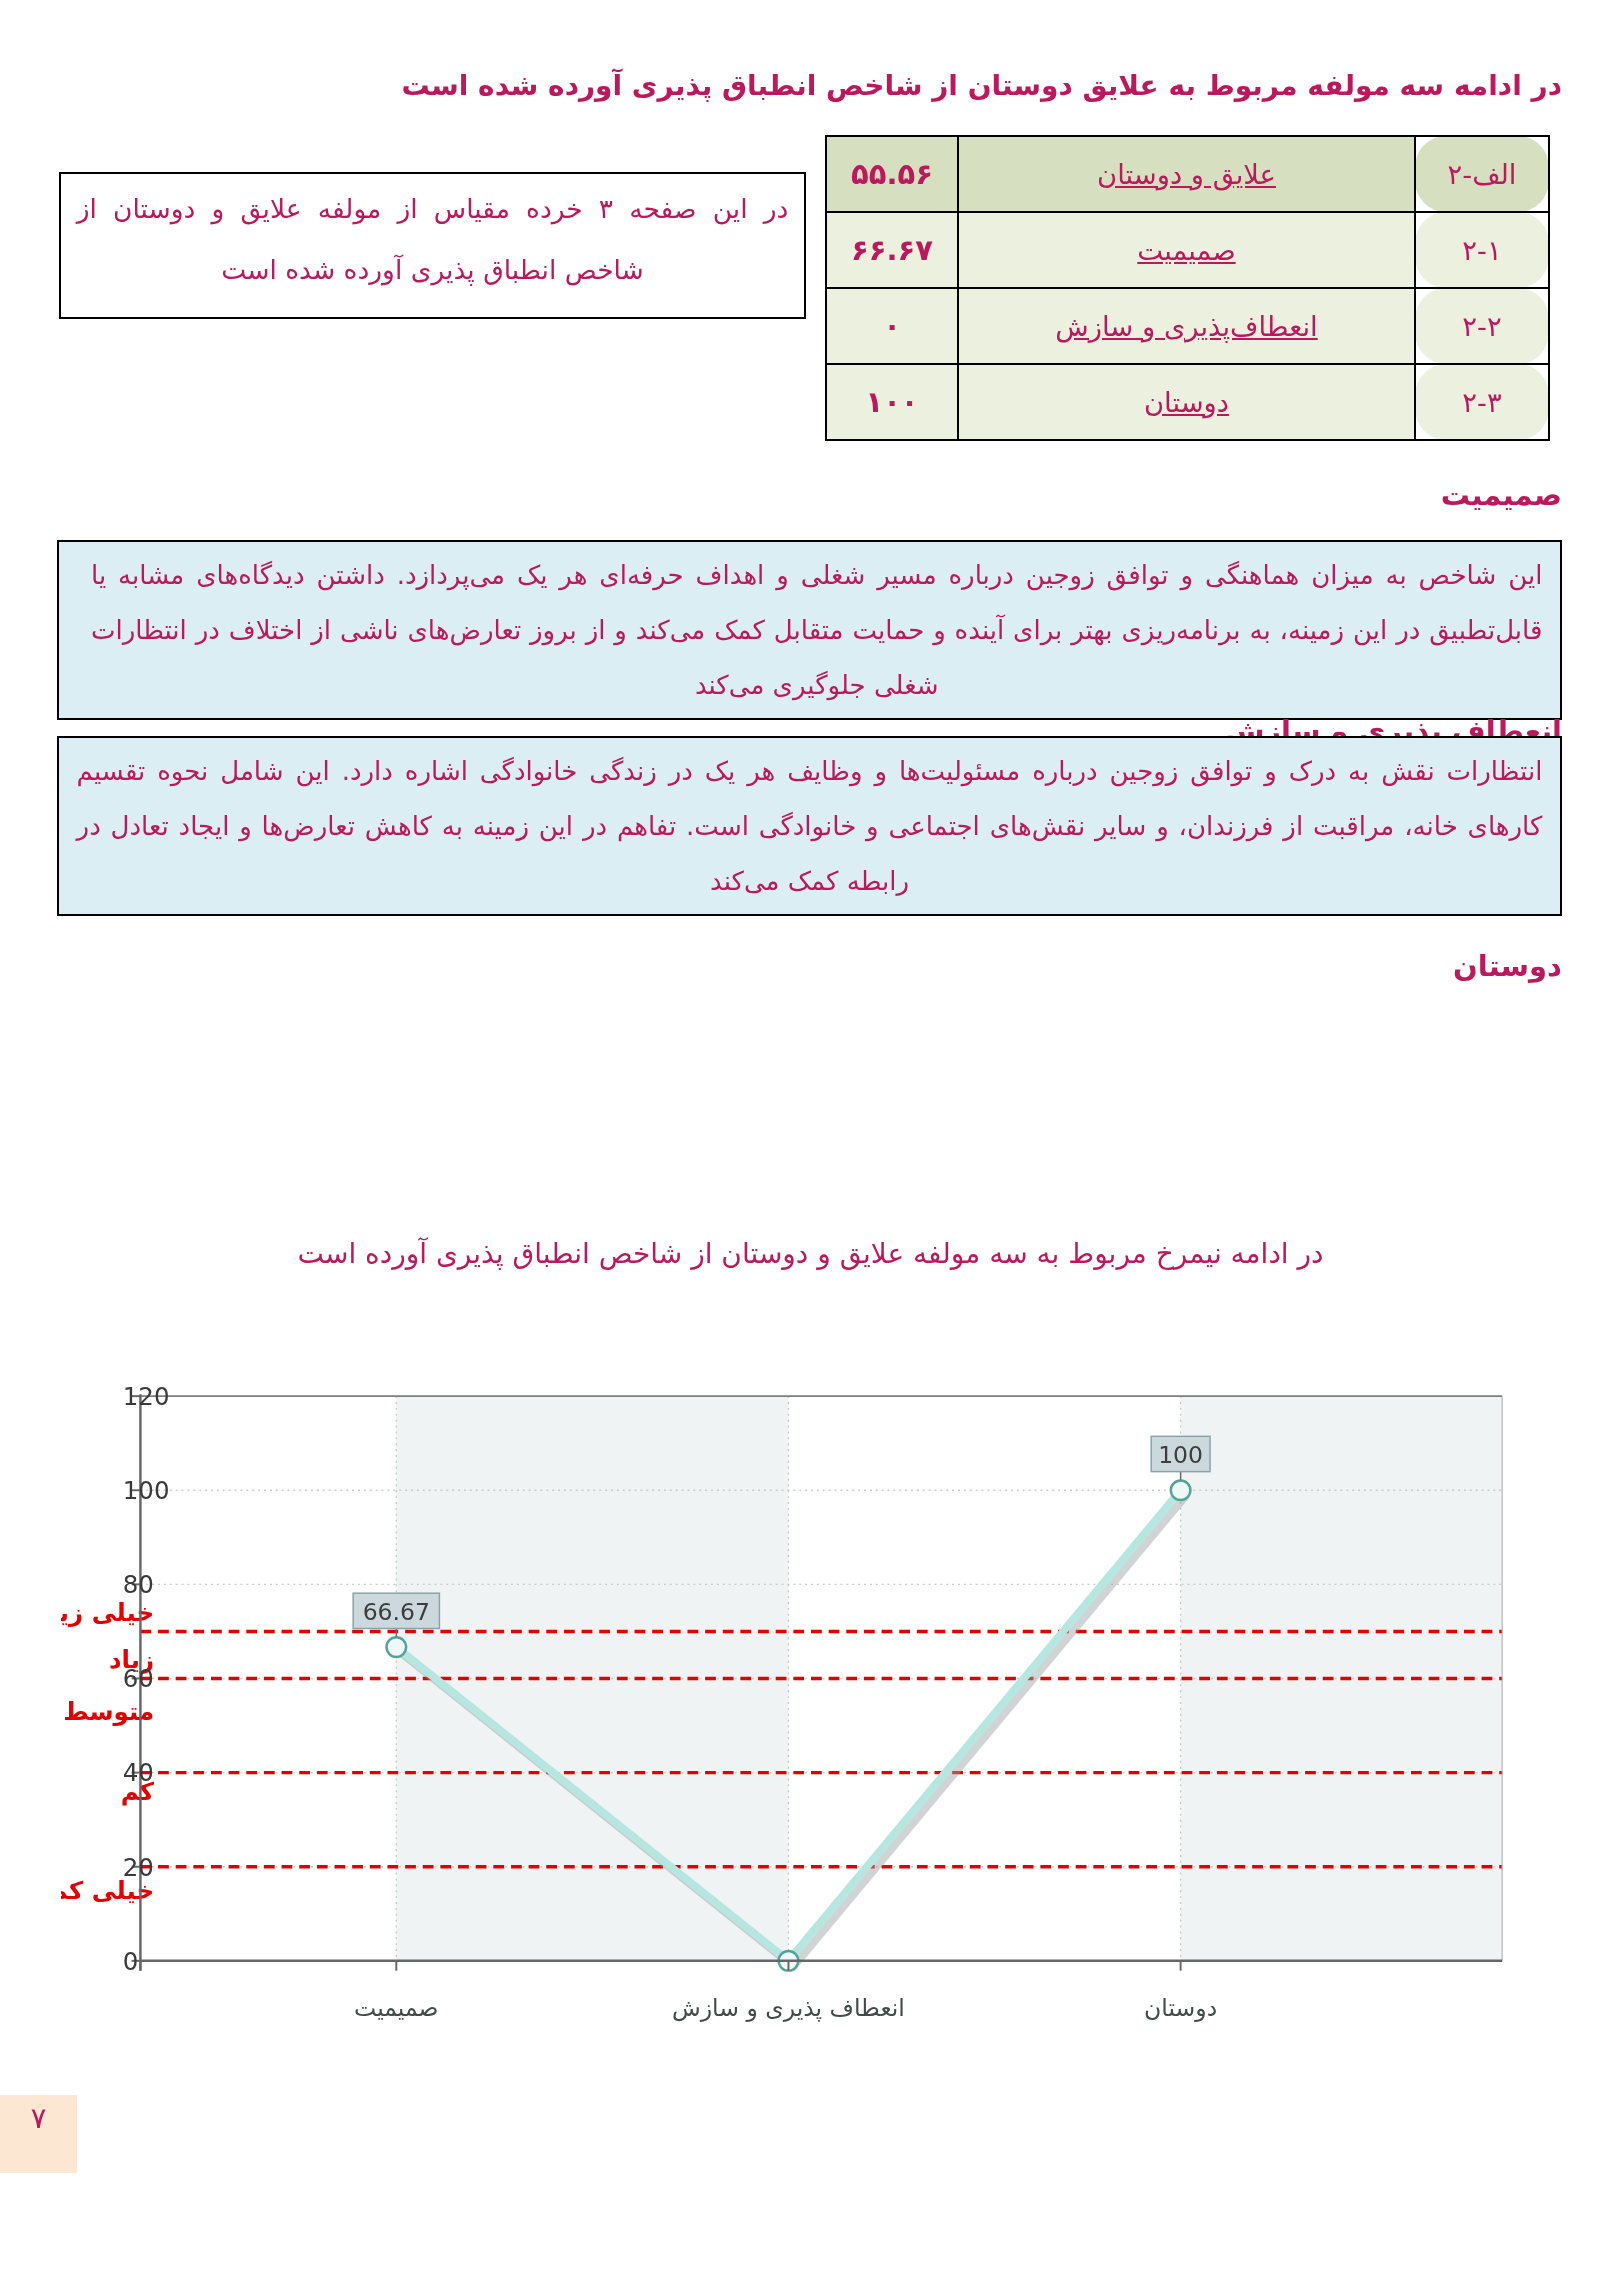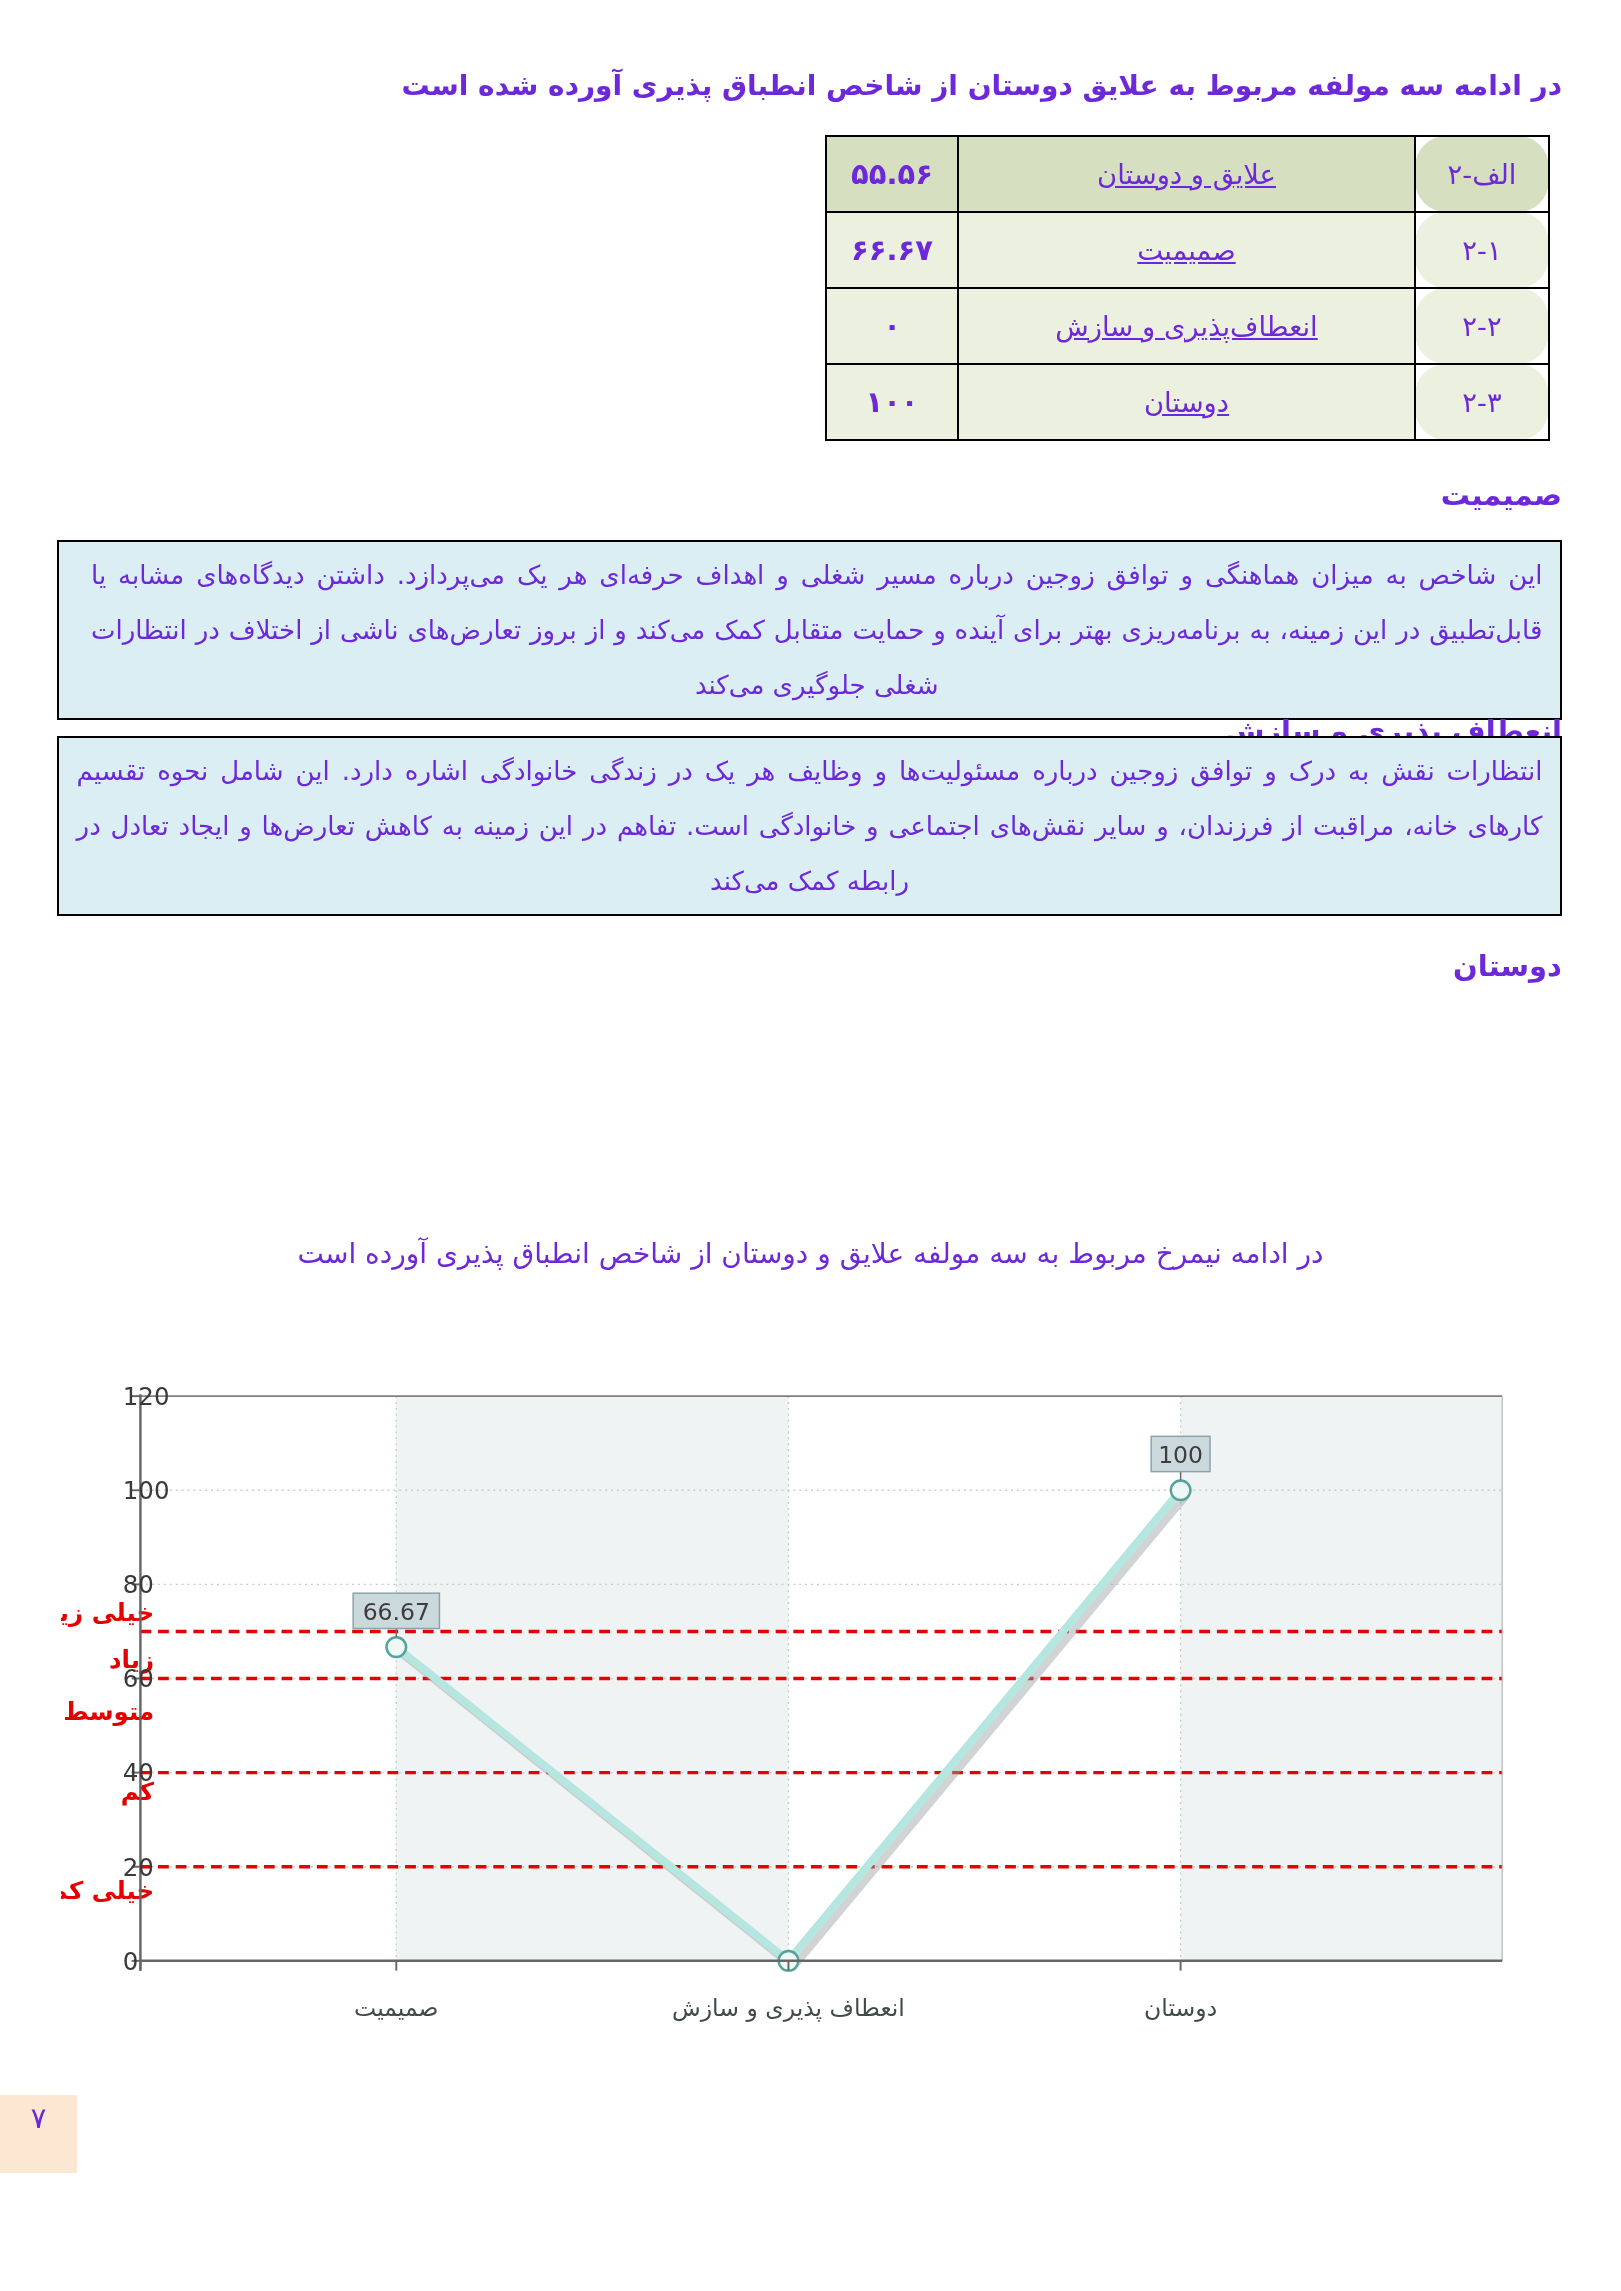--- a/index.html
+++ b/index.html
@@ -1,18 +1,18 @@
 <!DOCTYPE html>
 <html lang="fa" dir="rtl"><head>
 <meta charset="utf-8">
 <style>
   html,body{margin:0;padding:0;background:#888;}
   .page{
     position:relative;width:1621px;height:2292px;background:#ffffff;
-    font-family:"DejaVu Sans",sans-serif;direction:rtl;overflow:hidden;color:#6d28d9;
+    font-family:"DejaVu Sans",sans-serif;direction:rtl;overflow:hidden;color:#be185d;
   }
   .top-title{
     position:absolute;top:69px;right:59px;left:59px;
     font-size:28px;font-weight:700;text-align:right;
   }
   
   .sum-table{
     position:absolute;top:135px;right:71px;border-collapse:collapse;direction:rtl;
   }
   .sum-table td{
@@ -83,20 +83,21 @@
         <td class="value">۰</td>
       </tr>
       <tr>
         <td class="code">۲-۳</td>
         <td class="label">دوستان</td>
         <td class="value">۱۰۰</td>
       </tr>
     </tbody>
   </table>
 
+  <div class="note-box">در این صفحه ۳ خرده مقیاس از مولفه علایق و دوستان از شاخص انطباق پذیری آورده شده است</div>
 
   <div class="section-heading h1">صمیمیت</div>
   <div class="desc-box b1">این شاخص به میزان هماهنگی و توافق زوجین درباره مسیر شغلی و اهداف حرفه‌ای هر یک می‌پردازد. داشتن دیدگاه‌های مشابه یا قابل‌تطبیق در این زمینه، به برنامه‌ریزی بهتر برای آینده و حمایت متقابل کمک می‌کند و از بروز تعارض‌های ناشی از اختلاف در انتظارات شغلی جلوگیری می‌کند</div>
 
   <div class="section-heading h2">انعطاف پذیری و سازش</div>
   <div class="desc-box b2">انتظارات نقش به درک و توافق زوجین درباره مسئولیت‌ها و وظایف هر یک در زندگی خانوادگی اشاره دارد. این شامل نحوه تقسیم کارهای خانه، مراقبت از فرزندان، و سایر نقش‌های اجتماعی و خانوادگی است. تفاهم در این زمینه به کاهش تعارض‌ها و ایجاد تعادل در رابطه کمک می‌کند</div>
 
   <div class="section-heading h3">دوستان</div>
 
   <div class="chart-title">در ادامه نیمرخ مربوط به سه مولفه علایق و دوستان از شاخص انطباق پذیری آورده است</div>

